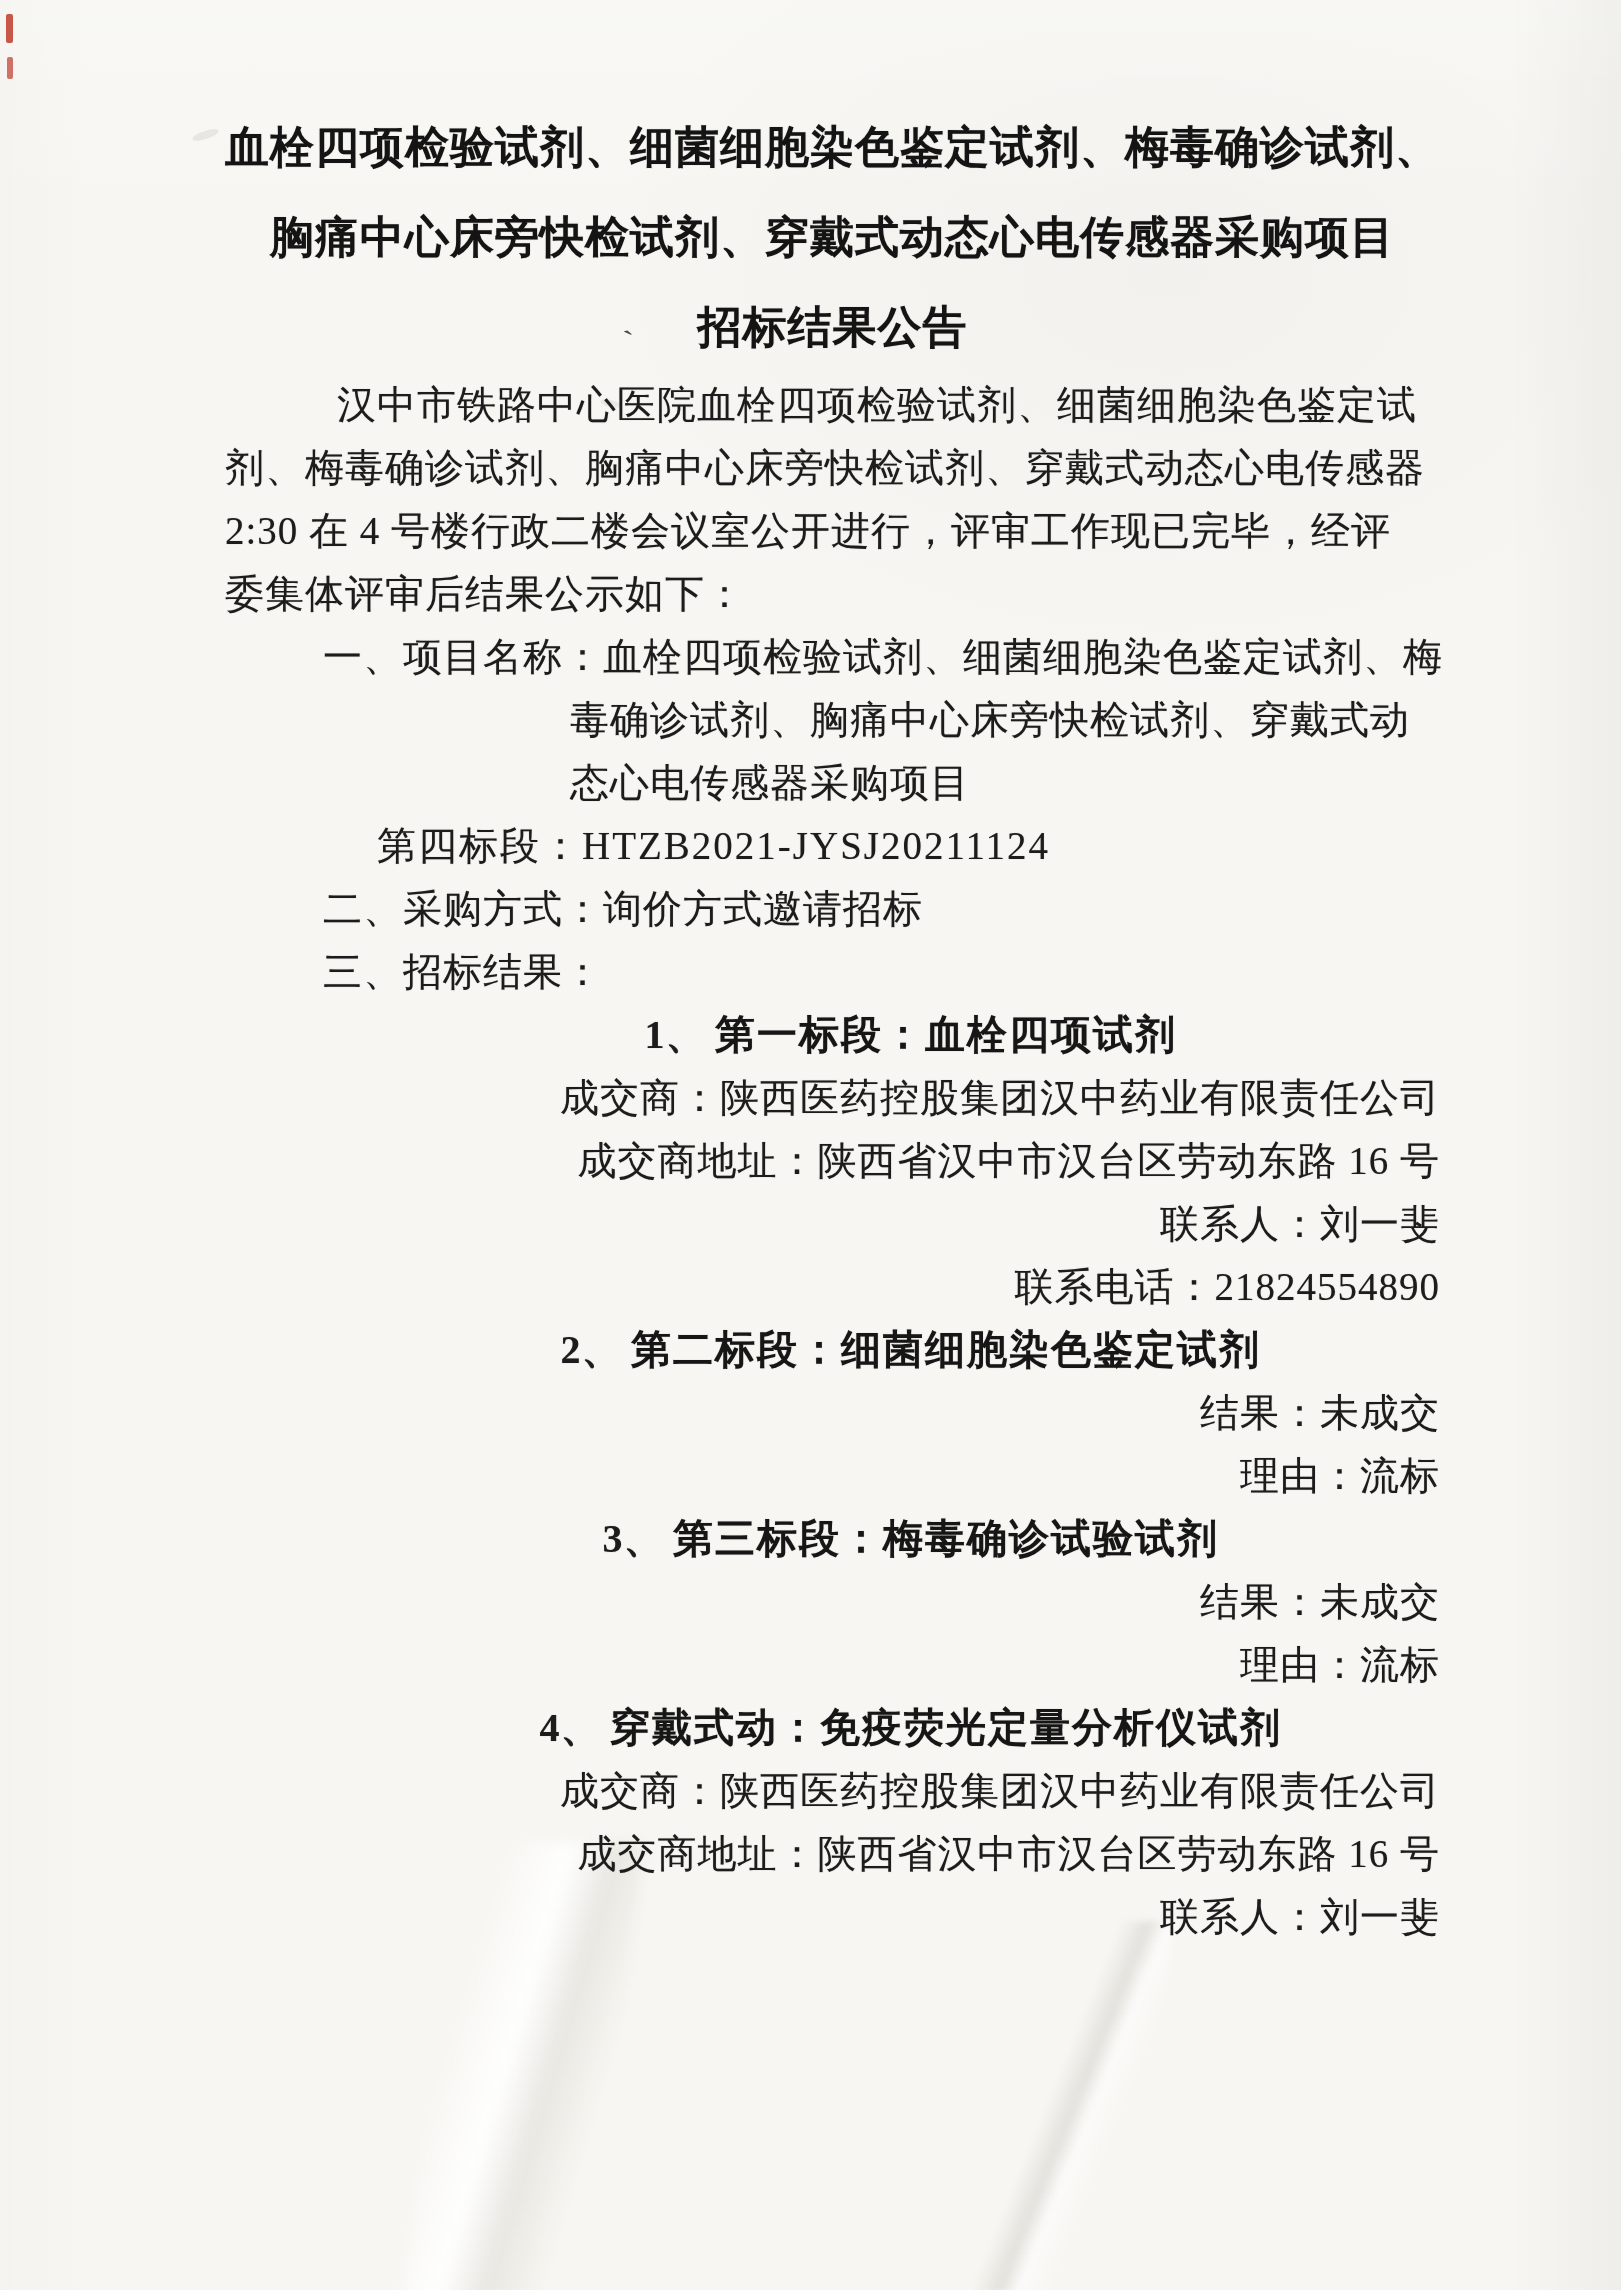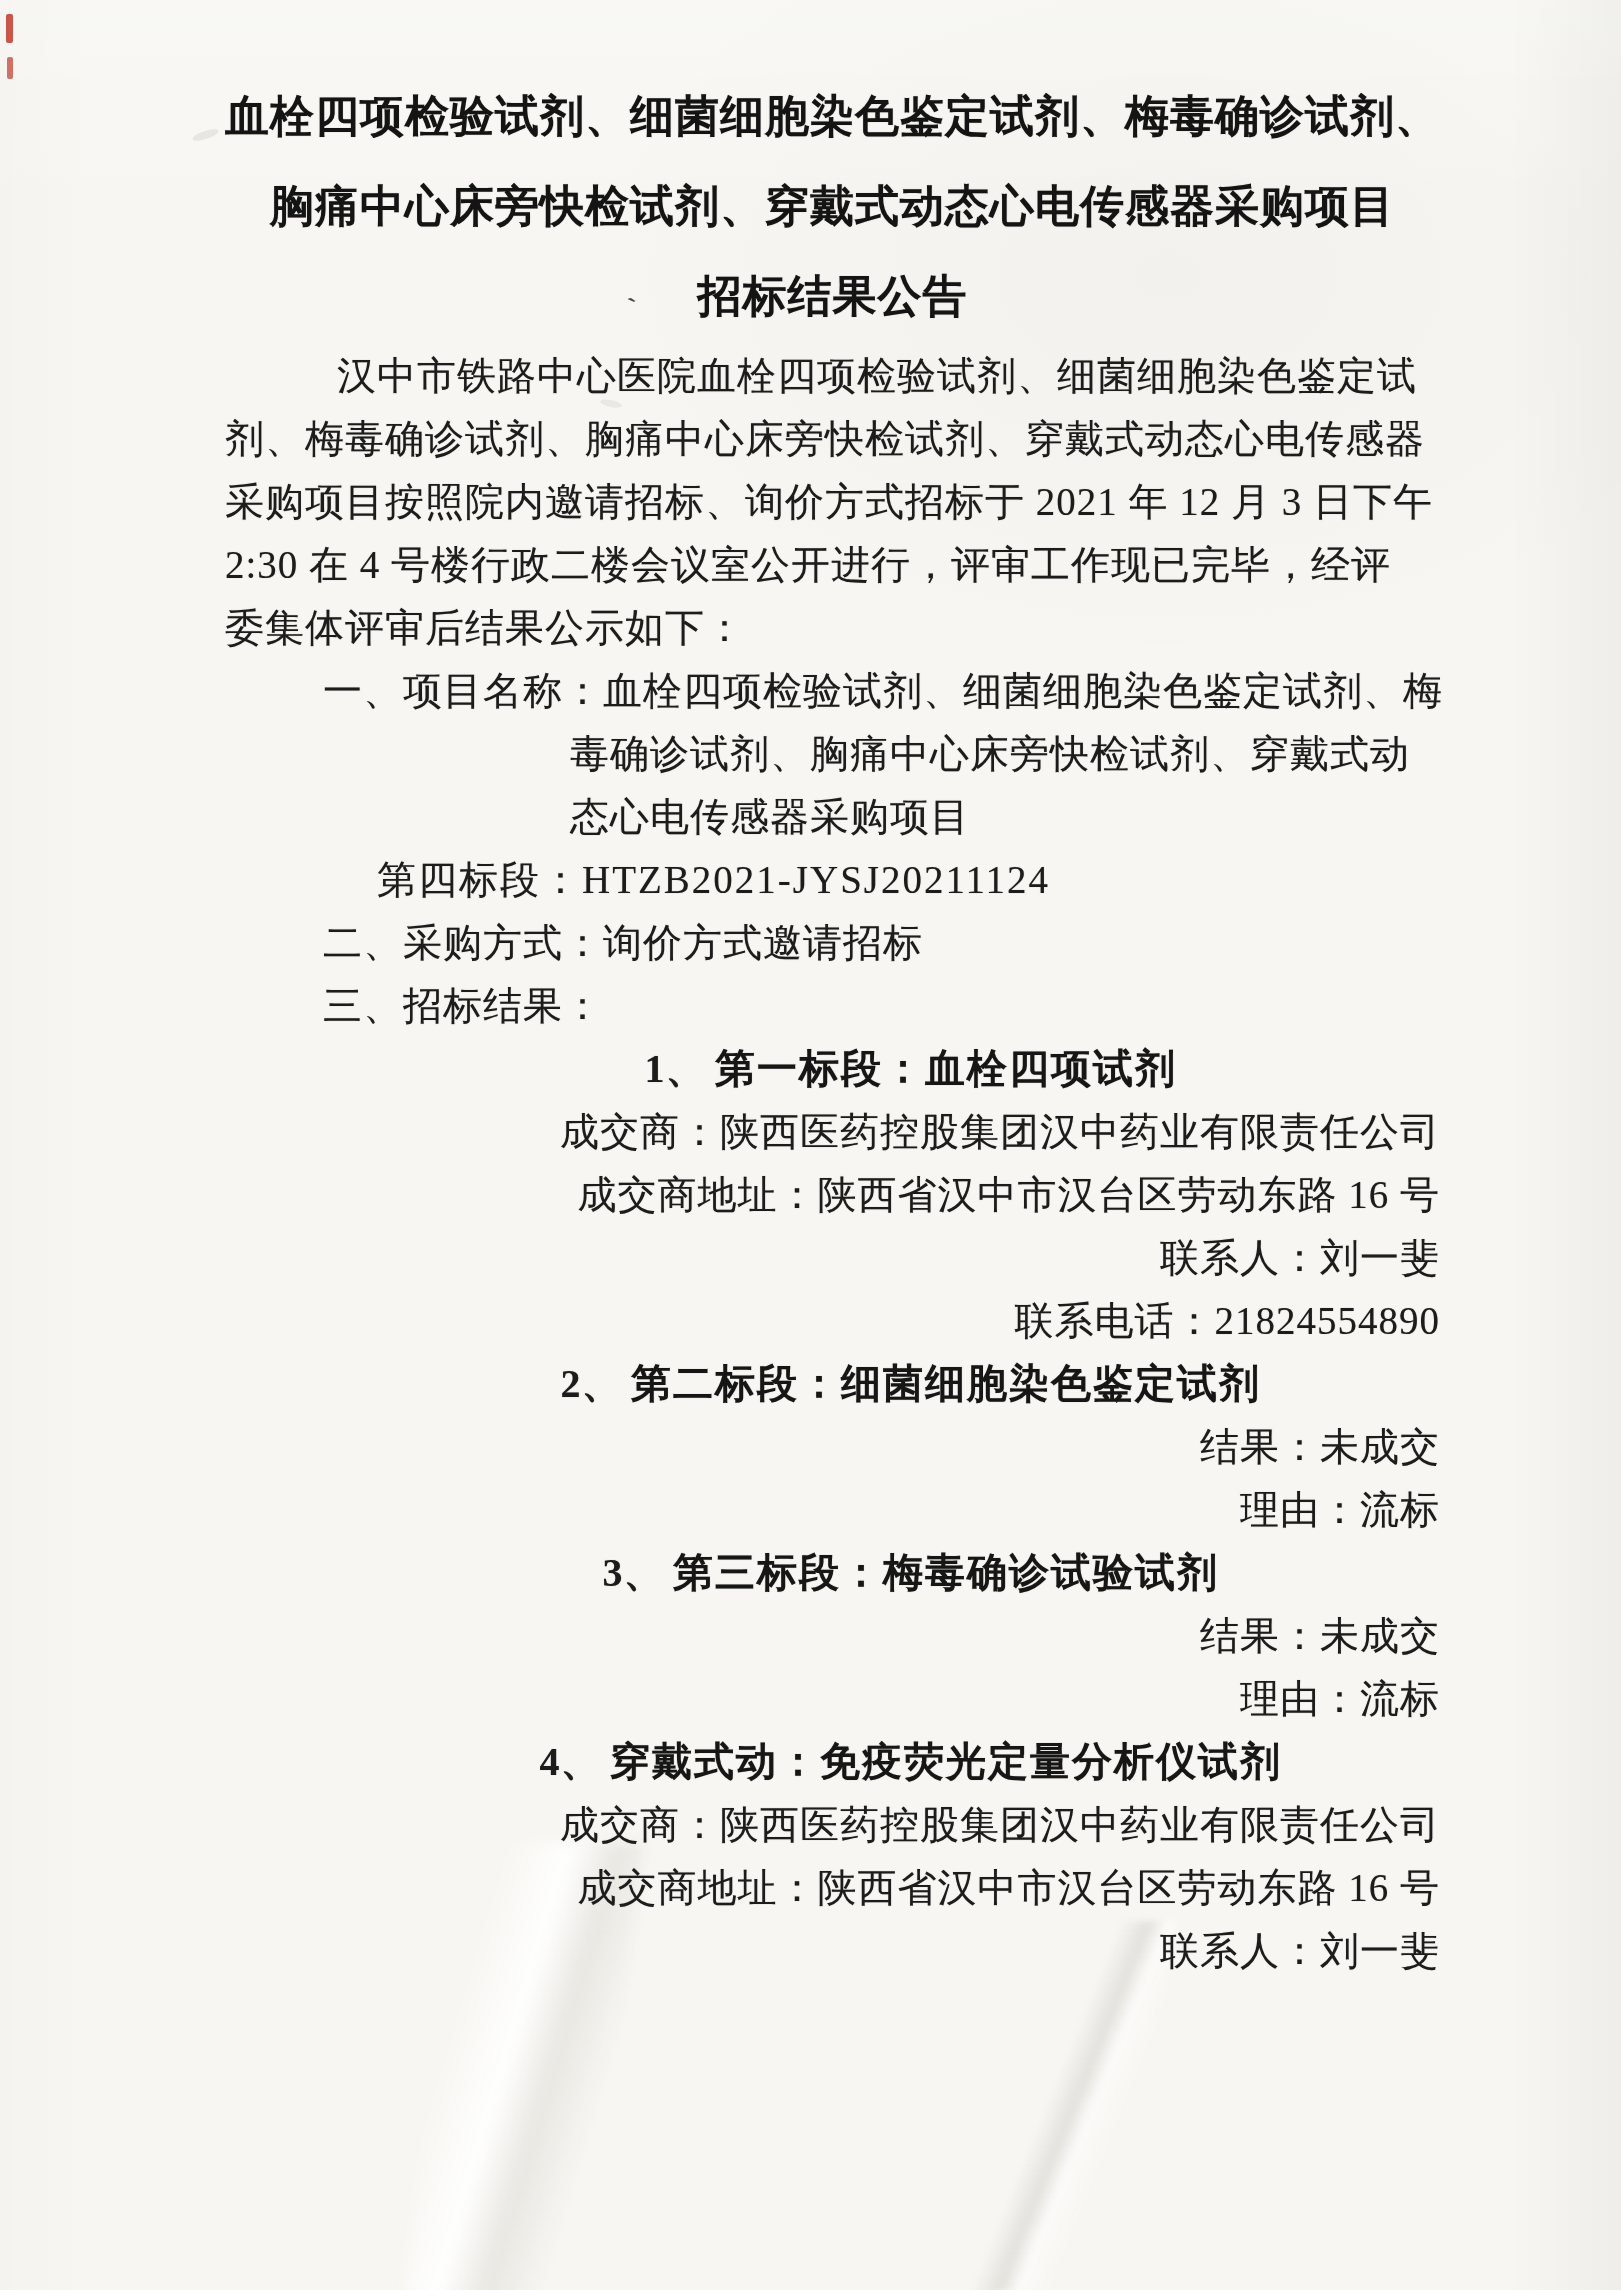--- a/index.html
+++ b/index.html
@@ -36,22 +36,22 @@
     background:linear-gradient(104deg, rgba(0,0,0,0) 38%, rgba(150,146,136,0.20) 50%, rgba(255,255,255,0.5) 58%, rgba(0,0,0,0) 72%);
     transform:skewX(-9deg);
     filter:blur(2.9px);
   }
   
   .content {
     position:absolute; left:225px; top:0; width:1215px;
     text-shadow:0 0 1px rgba(20,20,20,0.35);
   }
   .title {
-    margin:0; padding-top:74px;
-    font-family:Liberation Mono, monospace;
+    margin:0; padding-top:103px;
+    font-family:Liberation Serif, serif;
     font-weight:bold; font-size:44px; color:#141414;
     text-align:center; letter-spacing:1px;
   }
   .t-line { height:90px; line-height:90px; white-space:nowrap; }
   .t-line-3 { position:relative; }
   .stray-tick {
     position:absolute; left:400px; top:13.7px;
     font-size:33px; font-weight:normal; color:#4a4a4a;
     transform:rotate(-14deg); letter-spacing:0;
     text-shadow:none;
@@ -95,21 +95,20 @@
       <div class="t-line t-line-3">
         <span class="stray-tick">`</span>
         <span>招标结果公告</span>
       </div>
     </h1>
 
     <div class="body-text">
 
       <div class="line indent-first">汉中市铁路中心医院血栓四项检验试剂、细菌细胞染色鉴定试</div>
       <div class="line">剂、梅毒确诊试剂、胸痛中心床旁快检试剂、穿戴式动态心电传感器</div>
-      <div class="line">采购项目按照院内邀请招标、询价方式招标于 2021 年 12 月 3 日下午</div>
       <div class="line">2:30 在 4 号楼行政二楼会议室公开进行，评审工作现已完毕，经评</div>
       <div class="line">委集体评审后结果公示如下：</div>
 
       <div class="line sec-line">一、项目名称：血栓四项检验试剂、细菌细胞染色鉴定试剂、梅</div>
       <div class="line cont-line">毒确诊试剂、胸痛中心床旁快检试剂、穿戴式动</div>
       <div class="line cont-line">态心电传感器采购项目</div>
 
       <div class="line pno-line">
         <span>第四标段：</span><span>HTZB2021-JYSJ20211124</span>
       </div>

